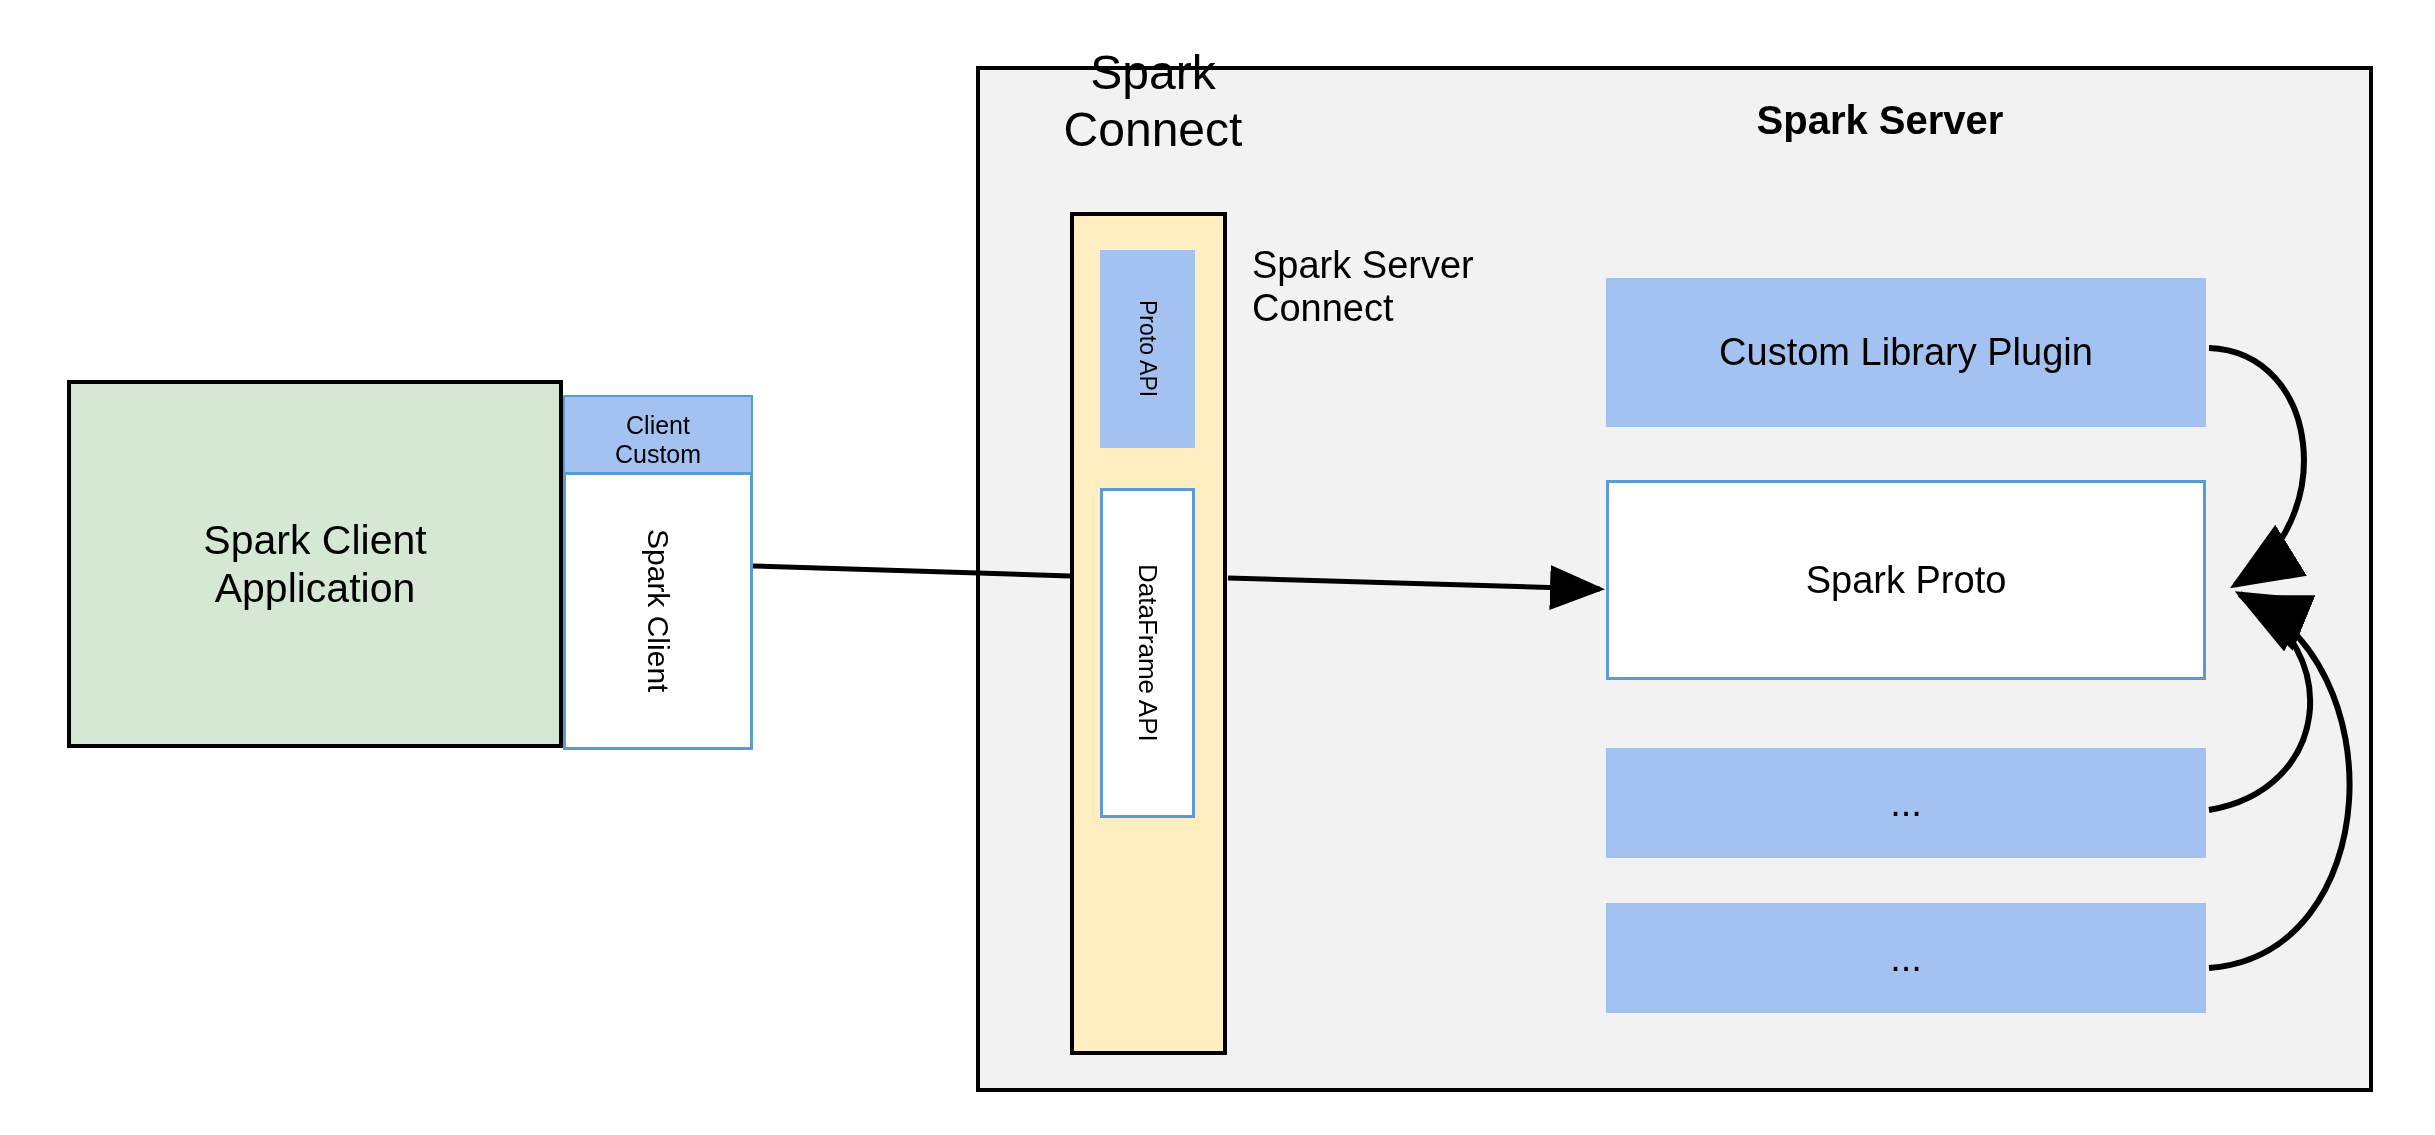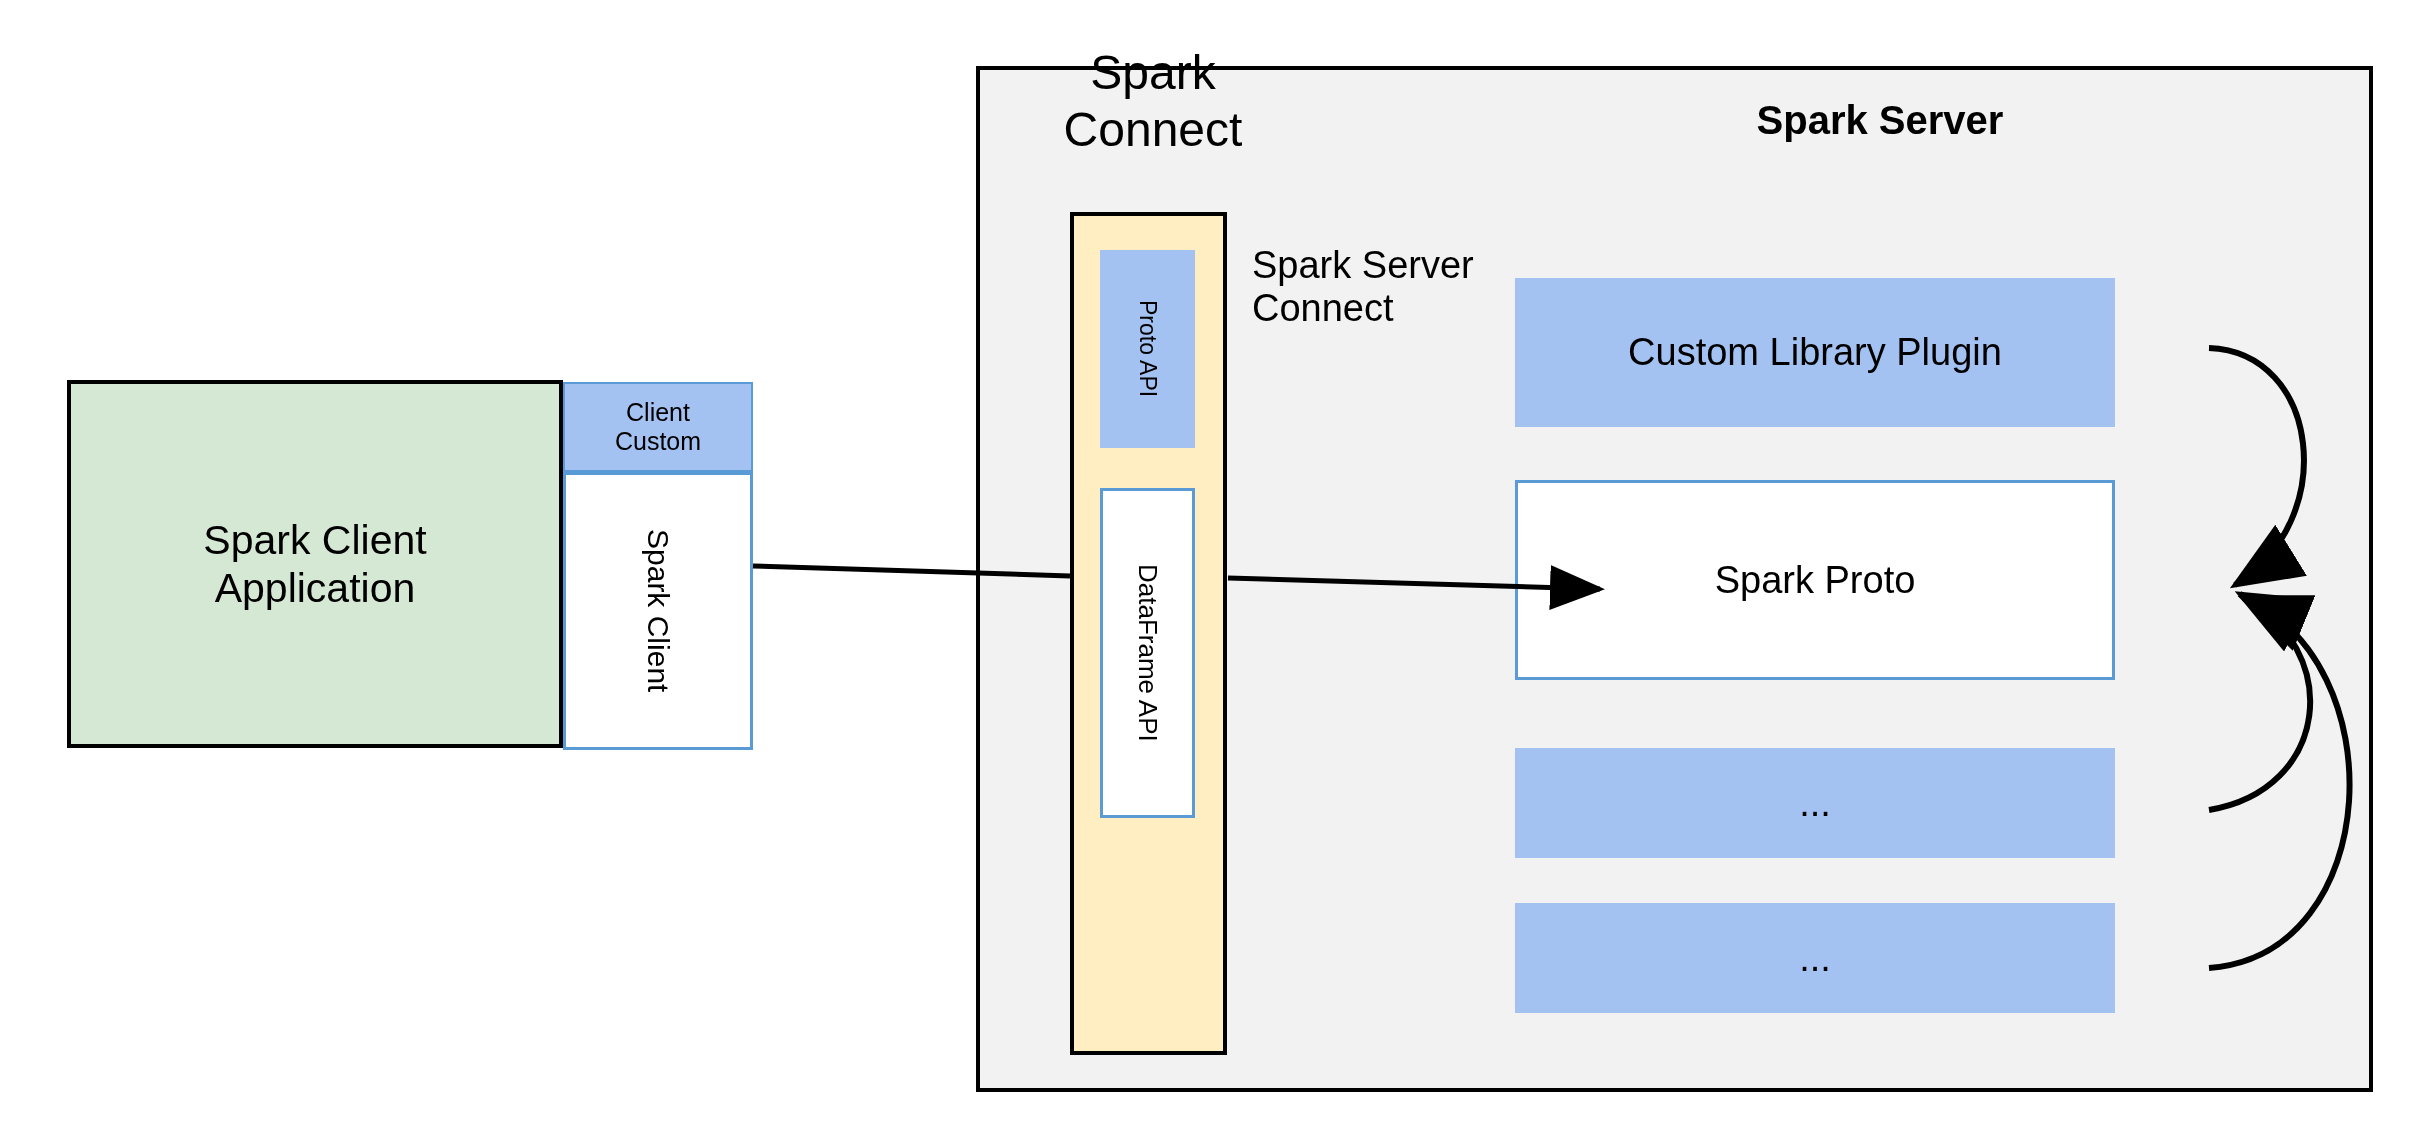--- a/index.html
+++ b/index.html
@@ -26,21 +26,21 @@
 
   
   #client-app-box {
     left: 67px; top: 380px; width: 496px; height: 368px;
     background: #d5e8d4;
     border: 4px solid #000000;
     font-size: 41px;
     color: #000000;
   }
   #client-package-box {
-    left: 563px; top: 382px; width: 190px; height: 90px;
+    left: 563px; top: 395px; width: 190px; height: 90px;
     background: #a3c2f2;
     border: 2px solid #5b9bd5;
     font-size: 25px;
     color: #000000;
   }
   #spark-client-box {
     left: 563px; top: 472px; width: 190px; height: 278px;
     background: #ffffff;
     border: 3px solid #5b9bd5;
     font-size: 30px;
@@ -86,21 +86,21 @@
   }
   #dataframe-api-box {
     left: 1100px; top: 488px; width: 95px; height: 330px;
     background: #ffffff;
     border: 3px solid #5b9bd5;
     font-size: 26px; color: #000000;
   }
 
   
   .server-comp {
-    left: 1515px; width: 600px;
+    left: 1606px; width: 600px;
     font-size: 38px; color: #000000;
   }
   .comp-blue { background: #a3c2f2; }
   .comp-core {
     background: #ffffff;
     border: 3px solid #5b9bd5;
   }
   #comp-0 { top: 278px; height: 149px; }
   #comp-1 { top: 480px; height: 200px; }
   #comp-2 { top: 748px; height: 110px; }

